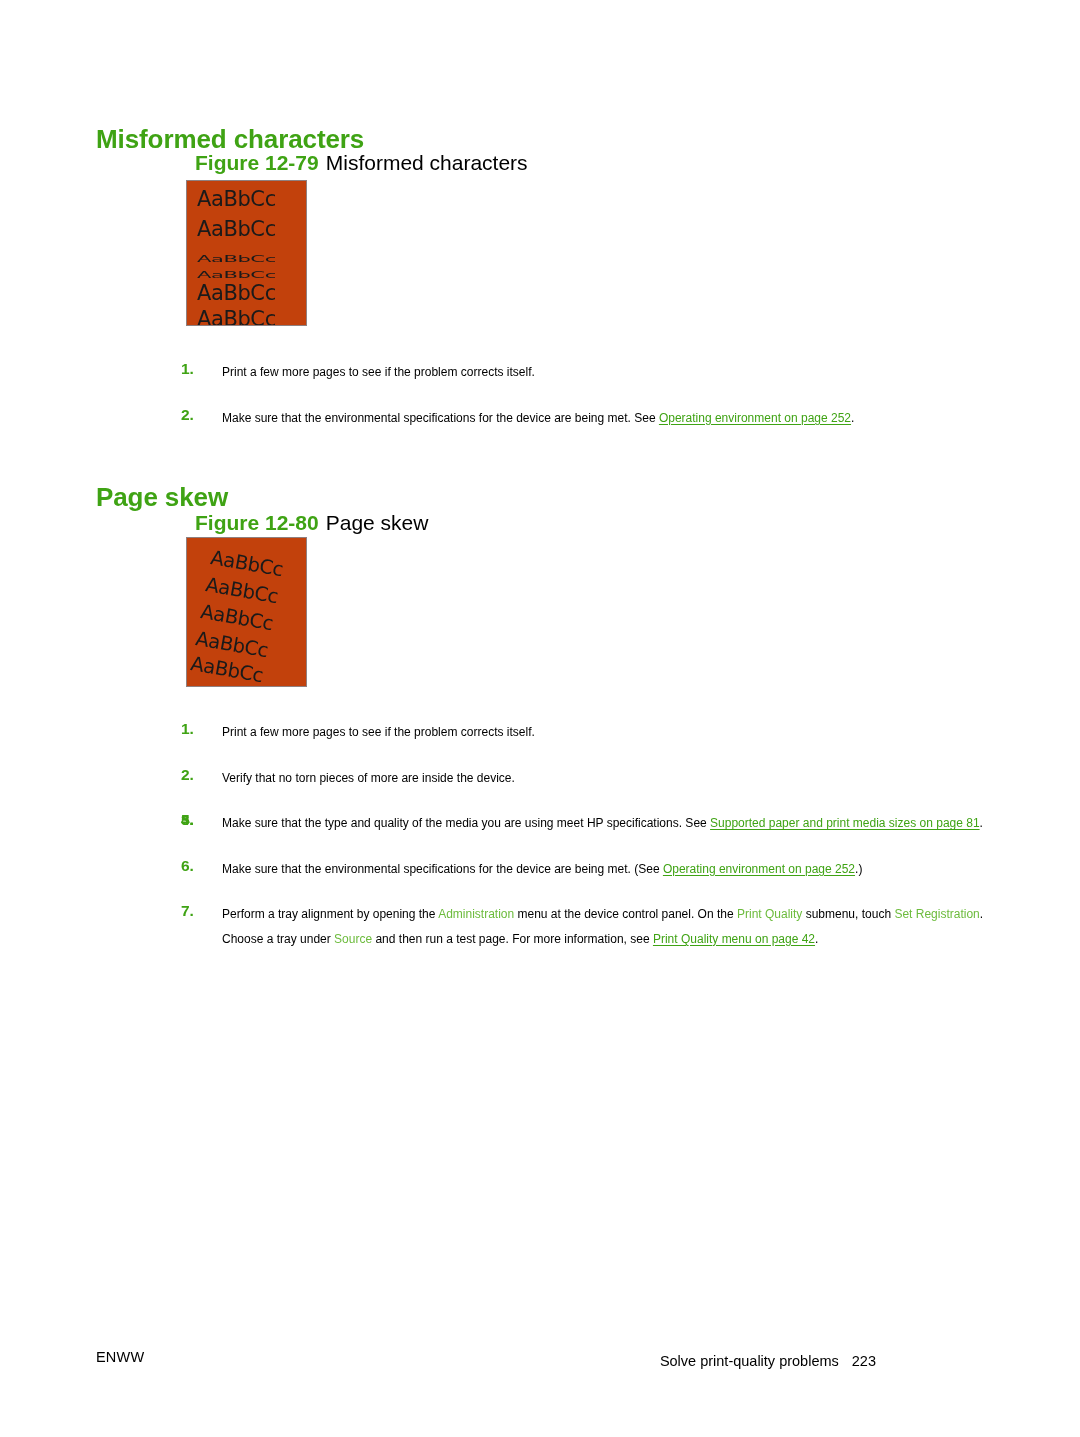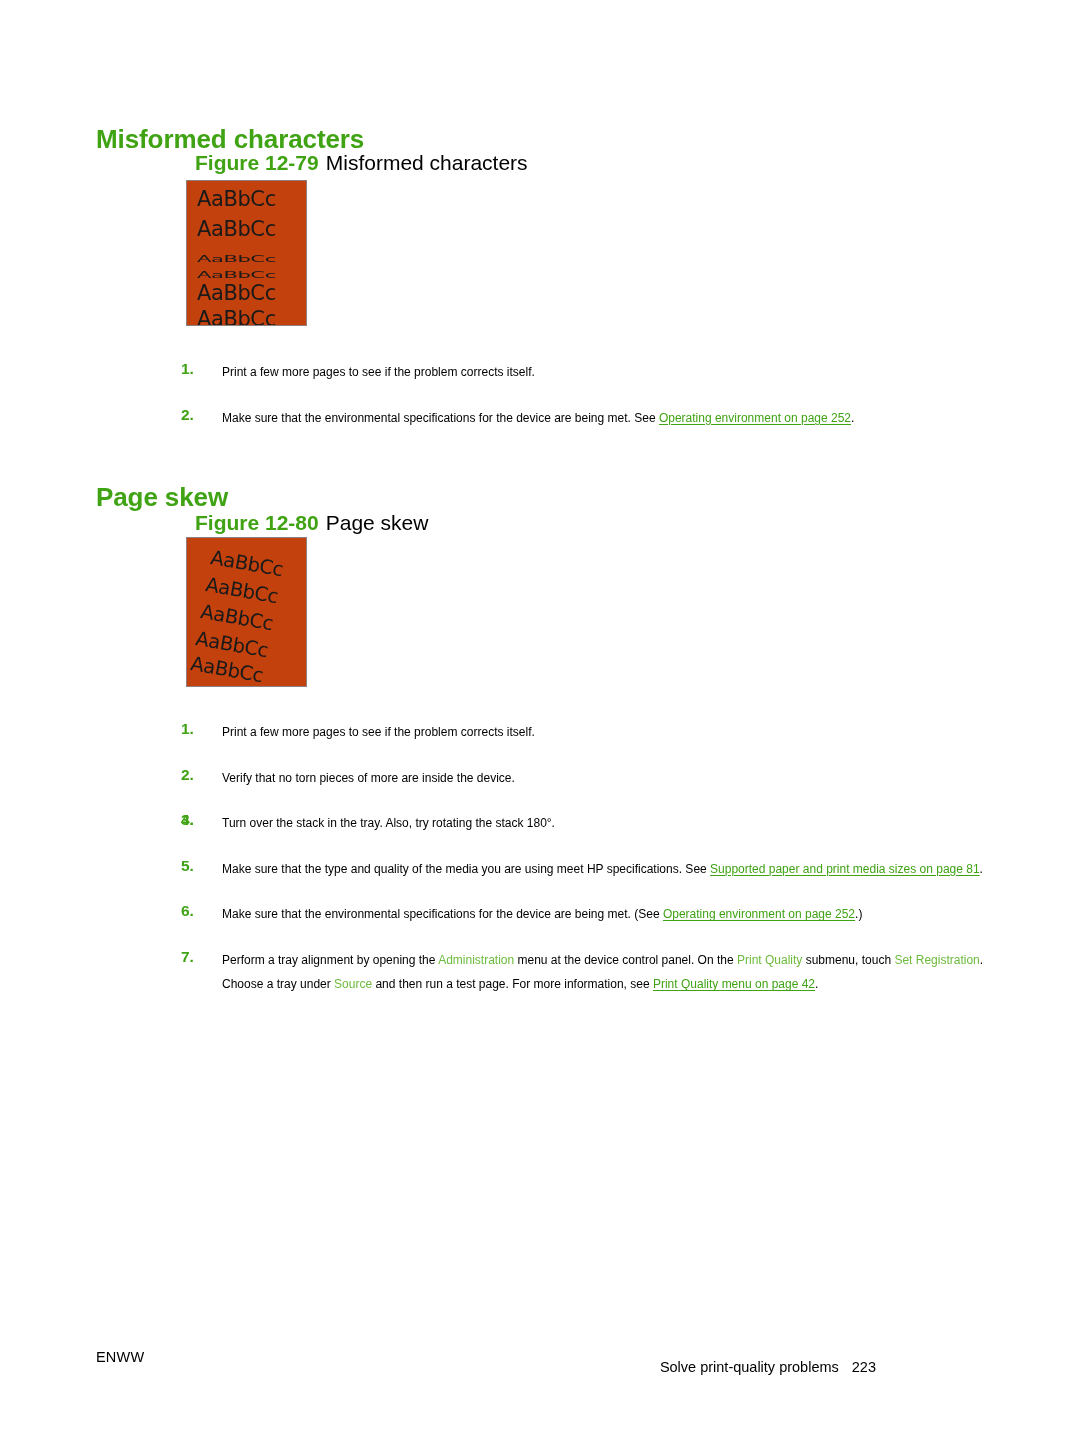--- a/index.html
+++ b/index.html
@@ -158,21 +158,21 @@
     position: absolute;
     left: 96px;
     top: 0;
     font-size: 14.5px;
     color: #000;
     letter-spacing: 0.2px;
   }
   #footer-right {
     position: absolute;
     right: 80px;
-    top: 10px;
+    top: 4px;
     font-size: 14.5px;
     color: #000;
     white-space: nowrap;
   }
   #footer-page-number { margin-left: 13px; }
 </style>
 </head>
 <body>
 
 <div class="page">
@@ -226,21 +226,20 @@
       </div>
       <div class="li">
         <span class="li-num">2.</span>
         <div class="li-body">Verify that no torn pieces of more are inside the device.</div>
       </div>
       <div class="li">
         <span class="li-num">3.</span>
       </div>
       <div class="li">
         <span class="li-num">4.</span>
-        <div class="li-body">Turn over the stack in the tray. Also, try rotating the stack 180°.</div>
       </div>
       <div class="li">
         <span class="li-num">5.</span>
         <div class="li-body">Make sure that the type and quality of the media you are using meet HP specifications. See <a class="xref">Supported paper and print media sizes on page 81</a>.</div>
       </div>
       <div class="li">
         <span class="li-num">6.</span>
         <div class="li-body">Make sure that the environmental specifications for the device are being met. (See <a class="xref">Operating environment on page 252</a>.)</div>
       </div>
       <div class="li">

